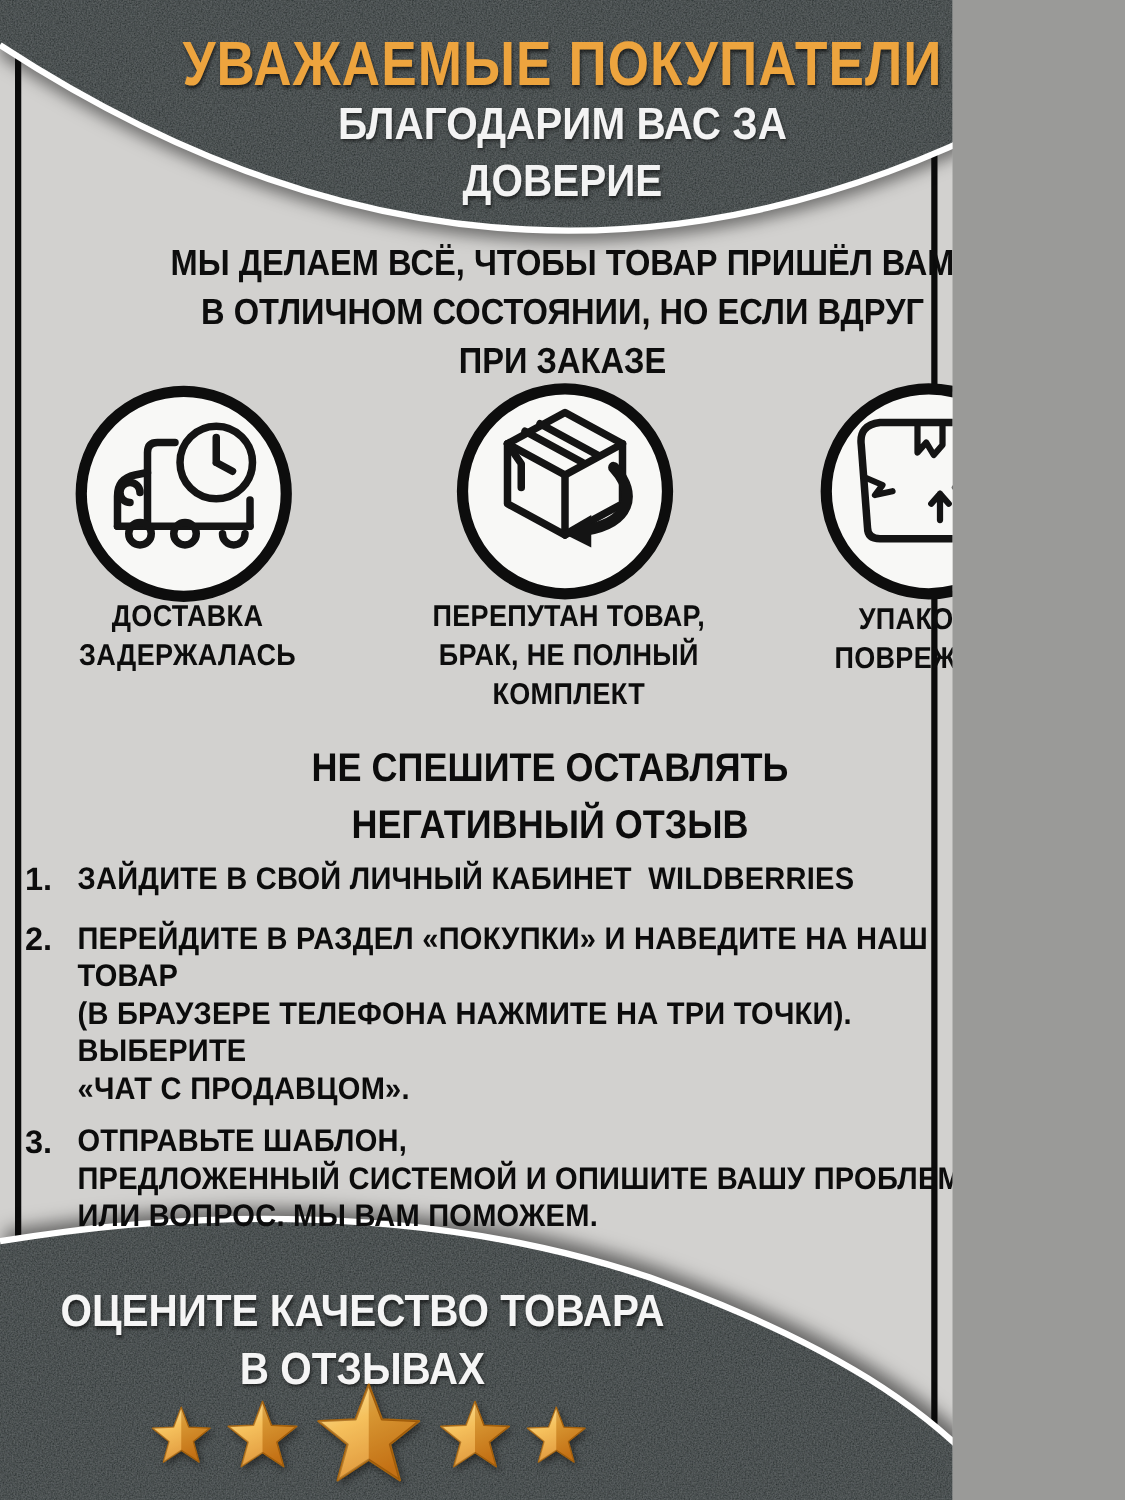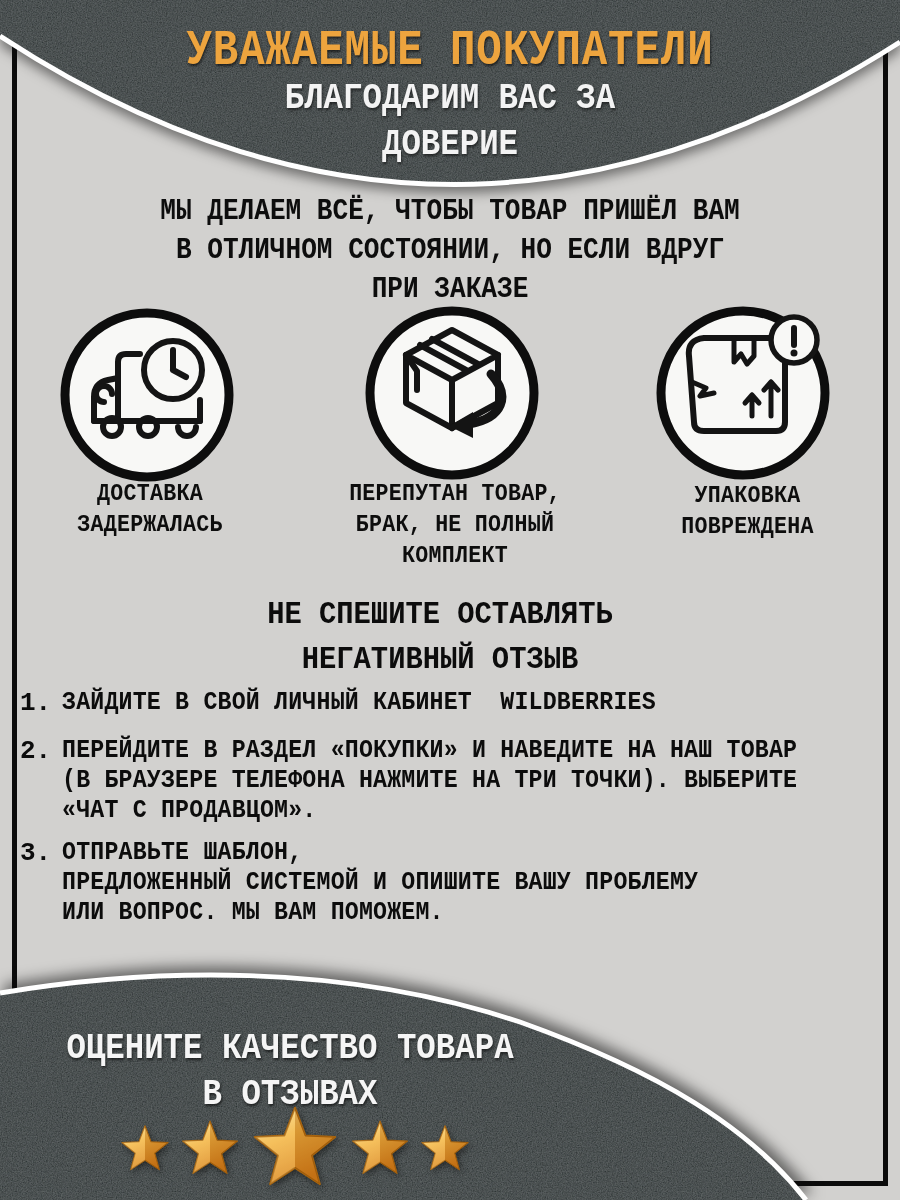--- a/index.html
+++ b/index.html
@@ -1,19 +1,19 @@
 <!DOCTYPE html>
 <html><head>
 <meta charset="utf-8">
 <style>
   html,body{margin:0;padding:0;background:#9a9a98;}
   .page{
-    position:relative;width:900px;height:1200px;overflow:hidden;
+    position:relative;width:762px;height:1200px;overflow:hidden;
     background:#d2d1cf;
-    font-family:Liberation Mono, monospace;
+    font-family:Liberation Sans, sans-serif;
     -webkit-font-smoothing:antialiased;
   }
   .frame{
     position:absolute;left:12px;top:14px;right:12px;bottom:14px;
     border:5px solid #0b0b0b;
   }
   .arc-svg{position:absolute;left:0;}
   .arc-top{top:0;filter:drop-shadow(0 6px 6px rgba(15,15,15,.5));}
   .arc-bottom{top:960px;filter:drop-shadow(4px -6px 7px rgba(10,10,10,.55));}
 

